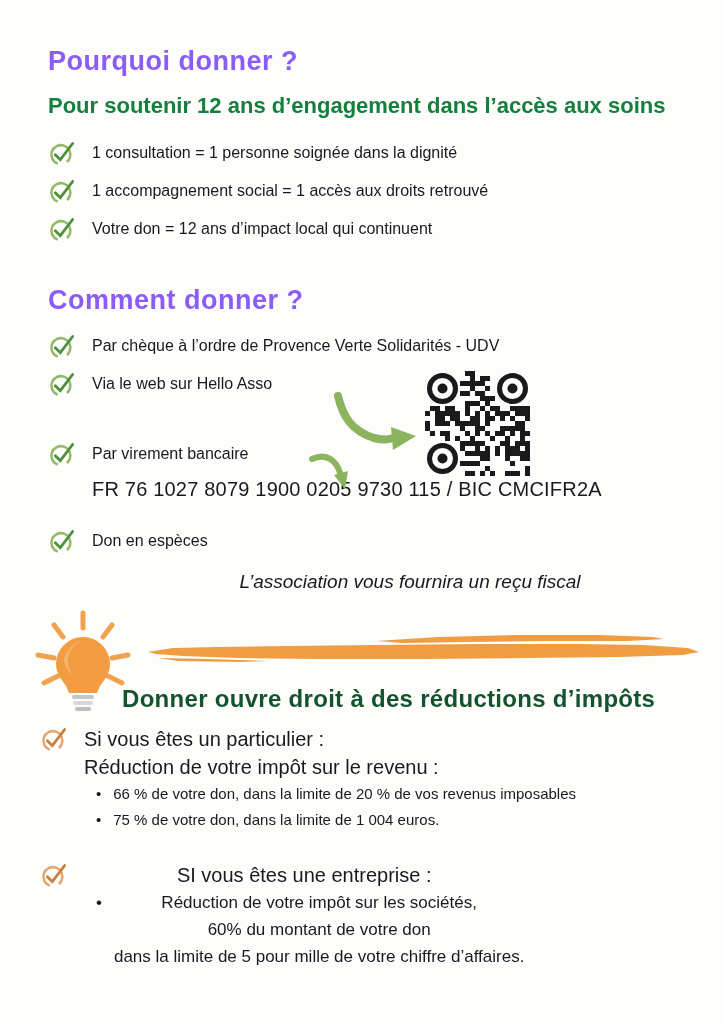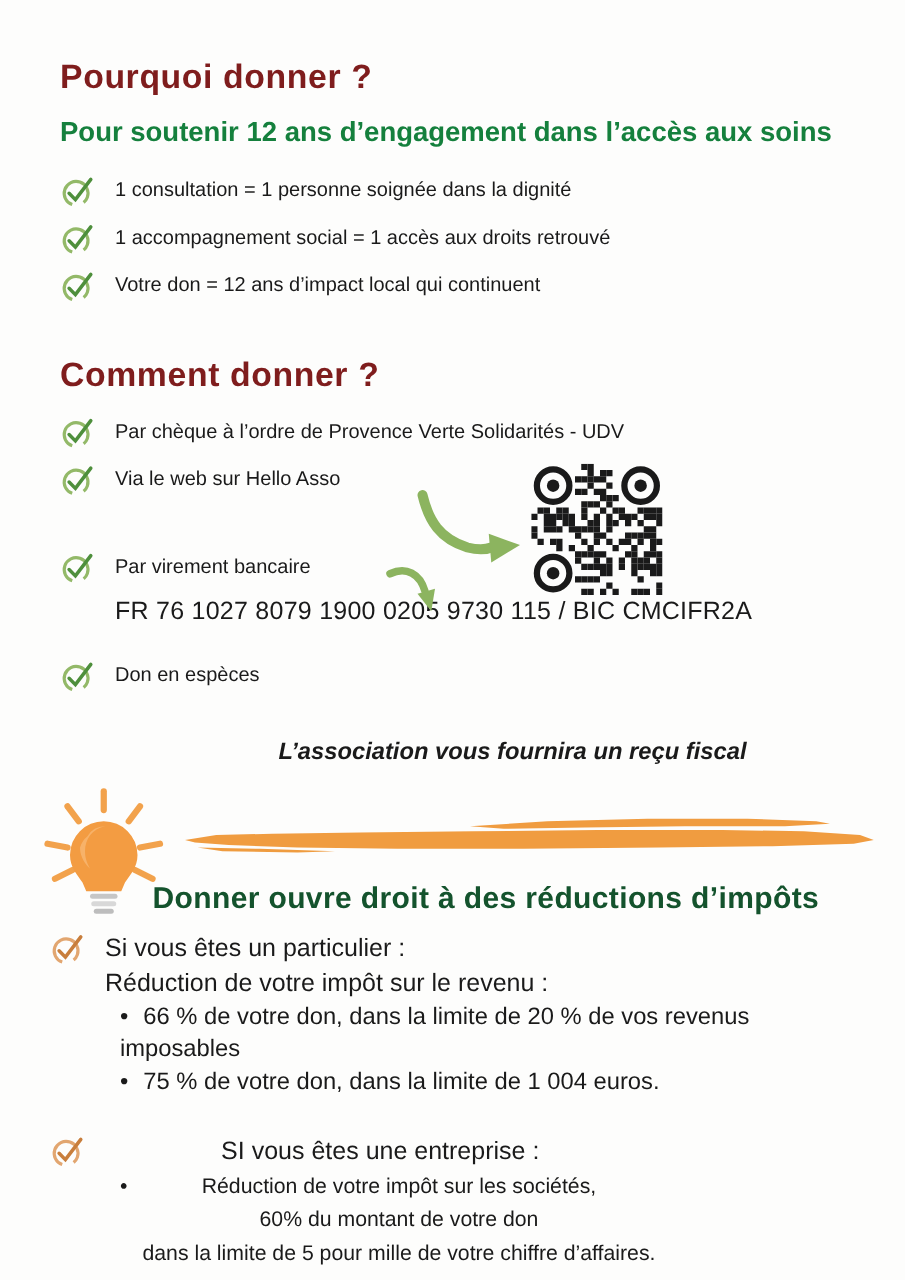--- a/index.html
+++ b/index.html
@@ -12,21 +12,21 @@
     box-sizing:border-box;
     padding:0 24px 0 48px;
     overflow:hidden;
     margin:0 auto;
   }
   .green-title{
     margin:0;
     font-size:27px;
     font-weight:bold;
     letter-spacing:.5px;
-    color:#7f1d1d;
+    color:#8b5cf6;
   }
   #title-why{padding-top:46px;}
   #title-how{margin-top:42px;}
   .subtitle{
     margin:16px 0 0 0;
     font-size:22px;
     font-weight:bold;
     white-space:nowrap;
     color:#15803d;
   }
@@ -42,40 +42,40 @@
   .iban{
     margin:2px 0 0 44px;
     font-size:20px;
     letter-spacing:.2px;
     white-space:nowrap;
   }
   li.especes{margin-top:26px;}
   .qr{position:absolute;left:425px;top:371px;width:105px;height:105px;}
   .overlay{position:absolute;left:0;top:0;width:724px;height:1024px;pointer-events:none;}
   .receipt{
-    margin:36px 0 0 0;
+    margin:16px 0 0 0;
     padding-left:72px;
     text-align:center;
     font-style:italic;
-    font-weight:bold;
+    font-weight:normal;
     font-size:19px;
   }
   .banner{position:relative;height:114px;margin:12px 0 0 -48px;width:724px;}
   .banner .bulb{position:absolute;left:30px;top:0;}
   .banner .brush{position:absolute;left:148px;top:26px;}
   .banner h2{
     position:absolute;left:122px;top:80px;margin:0;
     font-size:24px;font-weight:bold;letter-spacing:.3px;
     color:#14532d;white-space:nowrap;
   }
   .tax-row{display:flex;gap:16px;margin:6px 0 0 -8px;}
   .tax-row.company{margin-top:28px;text-align:center;}
   .tax-heading,.tax-sub{font-size:20px;line-height:28px;}
   .tax-bullets{list-style:none;margin:0;padding:0 0 0 12px;}
-  .tax-bullets li{font-size:19px;line-height:26px;}
+  .tax-bullets li{font-size:15px;line-height:26px;}
   .tax-bullets li::before{content:"•";margin-right:12px;}
   .dot-line{display:flex;margin:0 0 0 12px;}
   .dot-line .dot{font-size:17px;line-height:27px;margin-right:12px;}
   .dot-line .lines div{font-size:17px;line-height:27px;}
 </style>
 </head>
 <body>
 
 <div class="page">
 

